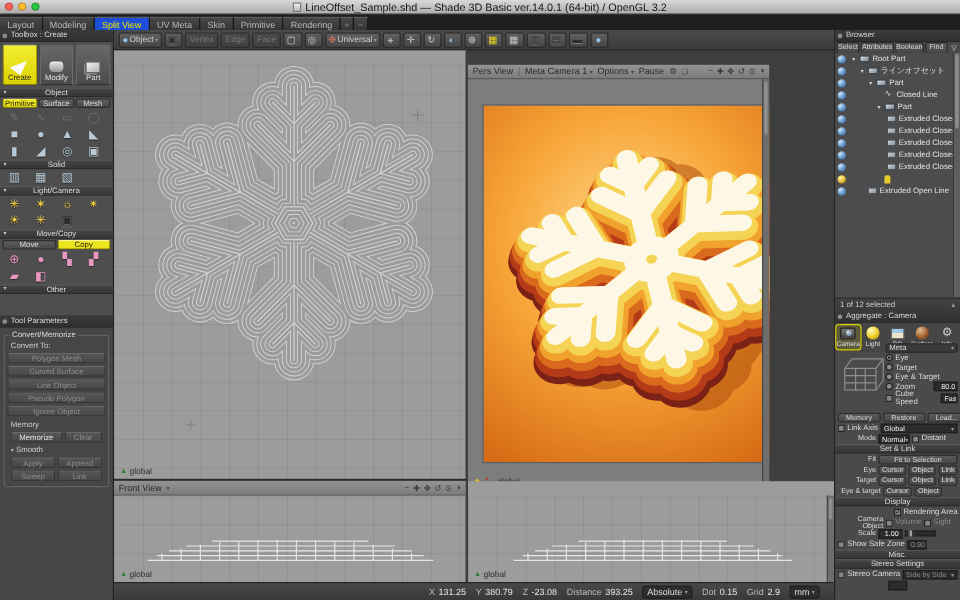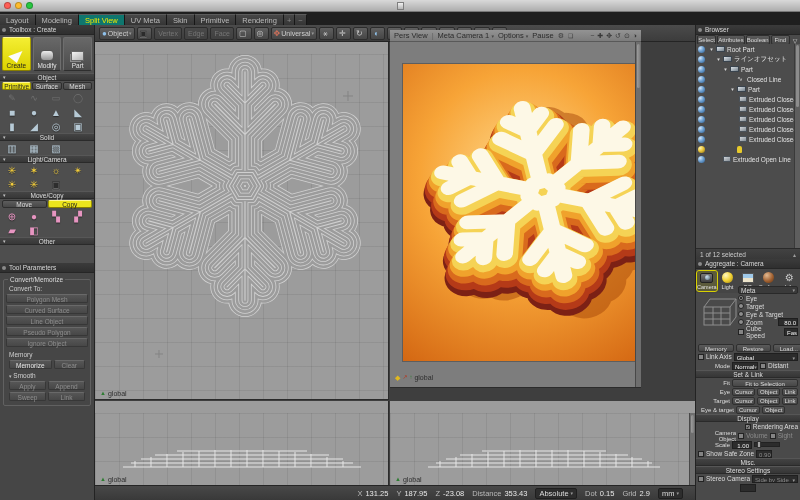--- a/index.html
+++ b/index.html
@@ -7,21 +7,21 @@
   
   .titlebar{position:absolute;left:0;top:0;width:800px;height:12px;background:linear-gradient(#d9d9d9,#adadad);border-bottom:1px solid #787878;box-sizing:border-box}
   .lights{position:absolute;left:4px;top:2px;display:flex;gap:4px}
   .tl{width:7px;height:7px;border-radius:50%;border:1px solid rgba(0,0,0,.25);box-sizing:border-box}
   .tl.r{background:#ff5f57}.tl.y{background:#febc2e}.tl.g{background:#28c840}
   .title{position:absolute;left:100px;right:100px;top:0;height:12px;display:flex;align-items:center;justify-content:center;gap:3px;font-size:9px;color:#151515;white-space:nowrap}
   .doc-icon{width:7px;height:8px;background:linear-gradient(#f2f2f2,#b5b5b5);border:1px solid #7e7e7e;box-sizing:border-box}
   
   .menubar{position:absolute;left:0;top:12px;width:800px;height:13px;background:#1f1f1f;display:flex;align-items:flex-end}
   .mtab{height:11px;line-height:11px;padding:0 6px;font-size:7.5px;color:#b9b9b9;background:linear-gradient(#474747,#353535);border-right:1px solid #171717;border-top:1px solid #5c5c5c;box-sizing:border-box}
-  .mtab.active{color:#f0e800;background:#0f766e}
+  .mtab.active{color:#f0e800;background:#1d4ed8}
   .mtab.mini{padding:0 3px;color:#8a8a8a}
   .doctabs{display:flex;margin-left:14px}
   .dtab{height:12px;line-height:12px;padding:0 8px;font-size:7.5px;color:#9a9a9a;background:#2e2e2e;border-right:1px solid #171717}
   .dtab.active{color:#f2f2f2;background:#4d4d4d;box-shadow:inset 0 -2px 0 #e8e000}
   
   .toolbox{position:absolute;left:0;top:25px;width:95px;height:238px;background:#4e4e4e;border-right:1px solid #232323;box-sizing:border-box;overflow:hidden}
   .phead{height:9px;background:linear-gradient(#3b3b3b,#2f2f2f);color:#d9d9d9;font-size:6.5px;line-height:9px;padding-left:9px;border-bottom:1px solid #262626;position:relative}
   .phead .dot{position:absolute;left:2px;top:2.5px;width:4px;height:4px;border-radius:50%;background:#8a8a8a}
   .mainbtns{display:flex;gap:2px;padding:2px;height:34px}
   .mbtn{flex:1;border:1px solid #6e6e6e;border-bottom-color:#2e2e2e;background:linear-gradient(#686868,#4b4b4b);display:flex;flex-direction:column;align-items:center;justify-content:flex-end;padding-bottom:1px;font-size:6.5px;color:#e2e2e2;border-radius:2px;box-sizing:border-box}
@@ -56,21 +56,21 @@
   .tbtn .g{font-size:8px;line-height:11px;color:#c7c7c7}
   .tbtn.blue .g{color:#8fc1ea}
   .tbtn.yellow .g{color:#ecd41e}
   .tbtn.dark .g{color:#2b2b2b;text-shadow:0 1px 0 #7c7c7c}
   .tbtn.axis .g{color:#d2705a}
   .tbtn.disabled{color:#767676;background:linear-gradient(#494949,#404040)}
   .tbtn .dd{font-size:5px;color:#9a9a9a}
   
   .vp{position:absolute;overflow:hidden;background:#9c9c9c;box-sizing:border-box}
   .vp-top{left:95px;top:42px;width:294px;height:358px;border-right:1px solid #2b2b2b;border-bottom:1px solid #2b2b2b}
-  .vp-pers{left:390px;top:30px;width:251px;height:358px;background:#7d7d7d;border-bottom:1px solid #2b2b2b}
+  .vp-pers{left:390px;top:54px;width:251px;height:358px;background:#7d7d7d;border-bottom:1px solid #2b2b2b}
   .vp-front{left:95px;top:401px;width:294px;height:84px;border-right:1px solid #2b2b2b}
   .vp-right{left:390px;top:401px;width:305px;height:84px}
   .vph{height:12px;background:linear-gradient(#939393,#7c7c7c);border-bottom:1px solid #595959;display:flex;align-items:center;padding:0 4px;font-size:7.5px;color:#2b2b2b;gap:4px;box-sizing:border-box}
   .vph .dd{font-size:5px;color:#444}
   .vph .sep{color:#626262}
   .zooms{margin-left:auto;display:flex;gap:3px;font-size:7px;color:#383838}
   .vpc{position:absolute;left:0;top:12px;right:0;bottom:0}
   .gridbg{background-image:linear-gradient(rgba(50,50,50,.10) 1px,transparent 1px),linear-gradient(90deg,rgba(50,50,50,.10) 1px,transparent 1px);background-size:24px 24px}
   .globaltag{position:absolute;left:5px;bottom:2px;font-size:7px;color:#2e2e2e;display:flex;gap:2px;align-items:center}
   .axis-up{color:#2e7d32;font-size:6px;line-height:7px}
@@ -147,20 +147,21 @@
 <div id="app">
 
   <div class="titlebar">
     <div class="lights">
       <span class="tl r"></span>
       <span class="tl y"></span>
       <span class="tl g"></span>
     </div>
     <div class="title">
       <span class="doc-icon"></span>
+      <span>LineOffset_Sample.shd — Shade 3D Basic ver.14.0.1 (64-bit) / OpenGL 3.2</span>
     </div>
   </div>
 
   <div class="menubar">
     <div class="mtab">Layout</div>
       <div class="mtab">Modeling</div>
       <div class="mtab active">Split View</div>
       <div class="mtab">UV Meta</div>
       <div class="mtab">Skin</div>
       <div class="mtab">Primitive</div>
@@ -447,20 +448,32 @@
         <span class="axis-up">↑</span>
         <span>global</span>
       </div>
       <div class="vscroll" style="top:0">
           <div class="vthumb"></div>
         </div>
     </div>
   </div>
 
   <div class="vp vp-front">
+    <div class="vph">
+      <span>Front View</span>
+      <span class="dd">▾</span>
+      <div class="zooms">
+        <span>−</span>
+          <span>✚</span>
+          <span>✥</span>
+          <span>↺</span>
+          <span>⊙</span>
+          <span>◑</span>
+      </div>
+    </div>
     <div class="vpc gridbg">
       <svg width="294" height="72" style="position:absolute;left:0;top:0">
         <g stroke="#e6e6e6" stroke-width="1" fill="none">
           <path d="M28,54 H266 M36,50 H258 M46,46 H248 M60,42 H234 M82,38 H212"></path>
           <path d="M40,54V48 M56,54V44 M72,54V41 M88,54V39 M104,54V38 M120,54V37 M136,54V37 M152,54V37 M168,54V37 M184,54V38 M200,54V39 M216,54V41 M232,54V44 M248,54V48"></path>
         </g>
       </svg>
       <div class="globaltag">
         <span class="axis-up">▲</span>
         <span>global</span>
@@ -486,29 +499,29 @@
     </div>
   </div>
 
   <div class="statusbar">
     <span class="sf">
         <span>X</span>
         <span class="sv">131.25</span>
       </span>
       <span class="sf">
         <span>Y</span>
-        <span class="sv">187.95</span>
+        <span class="sv">380.79</span>
       </span>
       <span class="sf">
         <span>Z</span>
         <span class="sv">-23.08</span>
       </span>
       <span class="sf">
         <span>Distance</span>
-        <span class="sv">353.43</span>
+        <span class="sv">393.25</span>
       </span>
     <span class="sdd">
         <span>Absolute</span>
         <span class="dd">▾</span>
       </span>
     <span class="sf">
         <span>Dot</span>
         <span class="sv">0.15</span>
       </span>
     <span class="sf">

